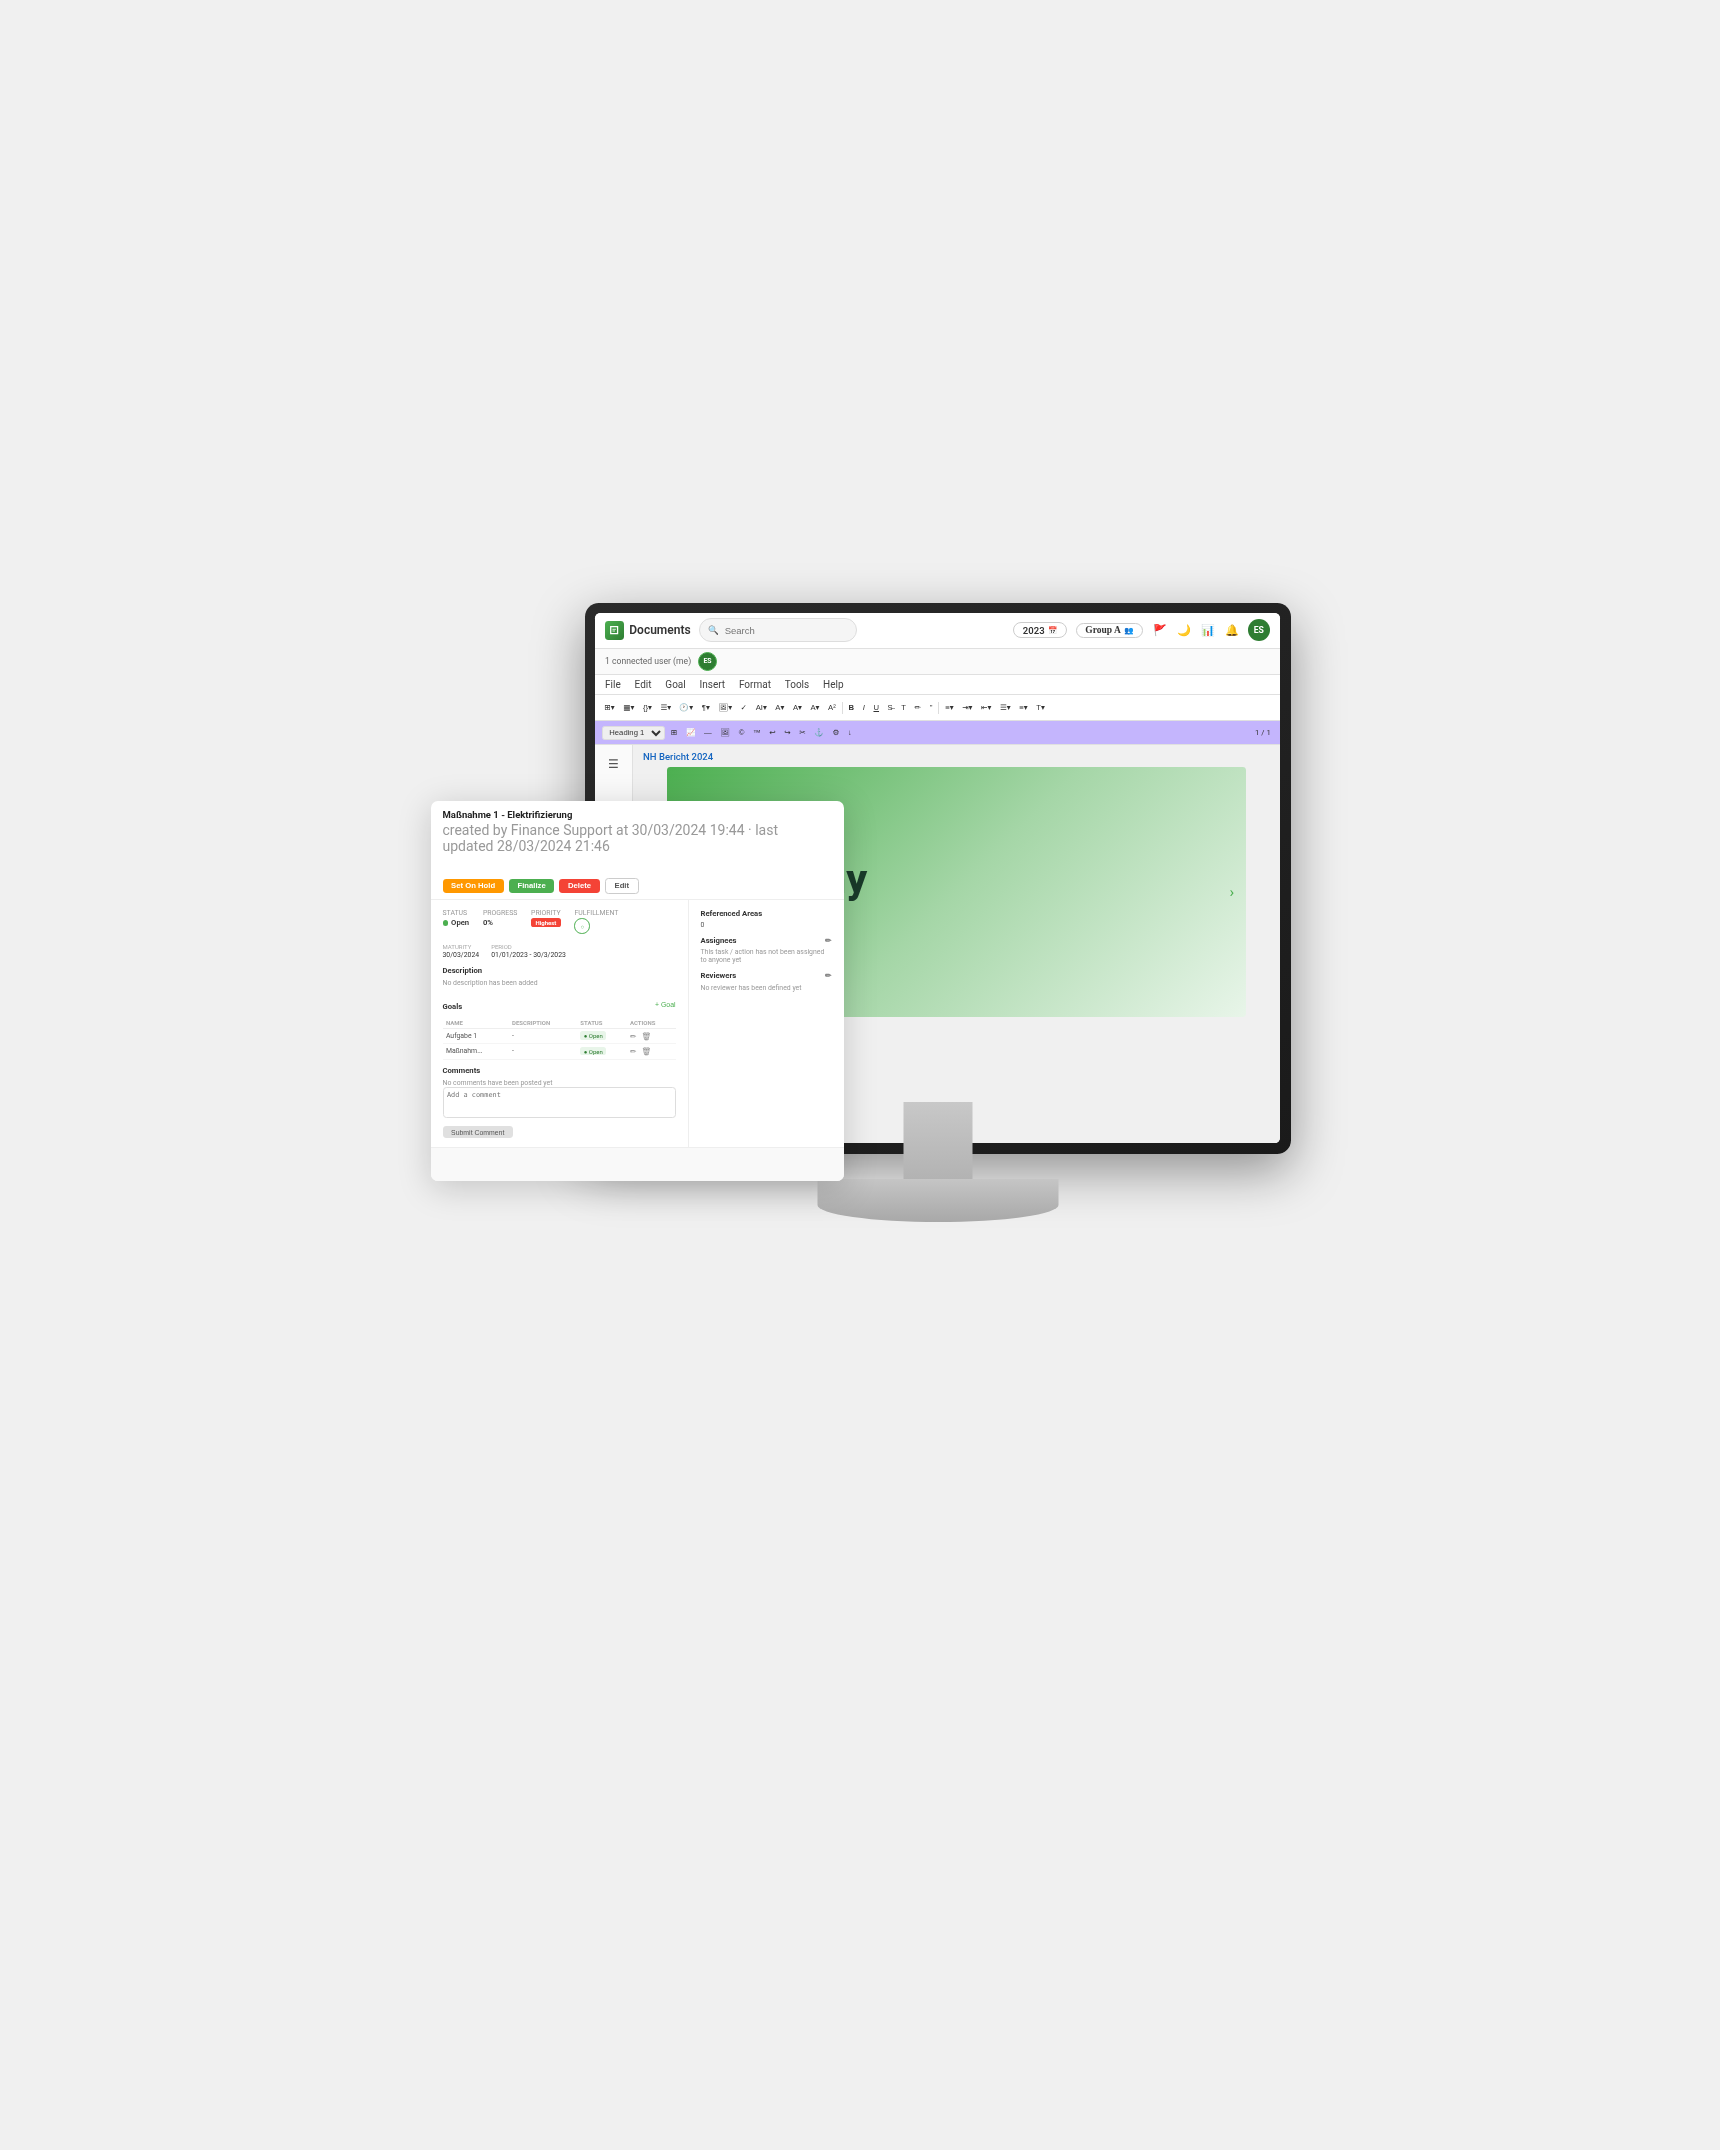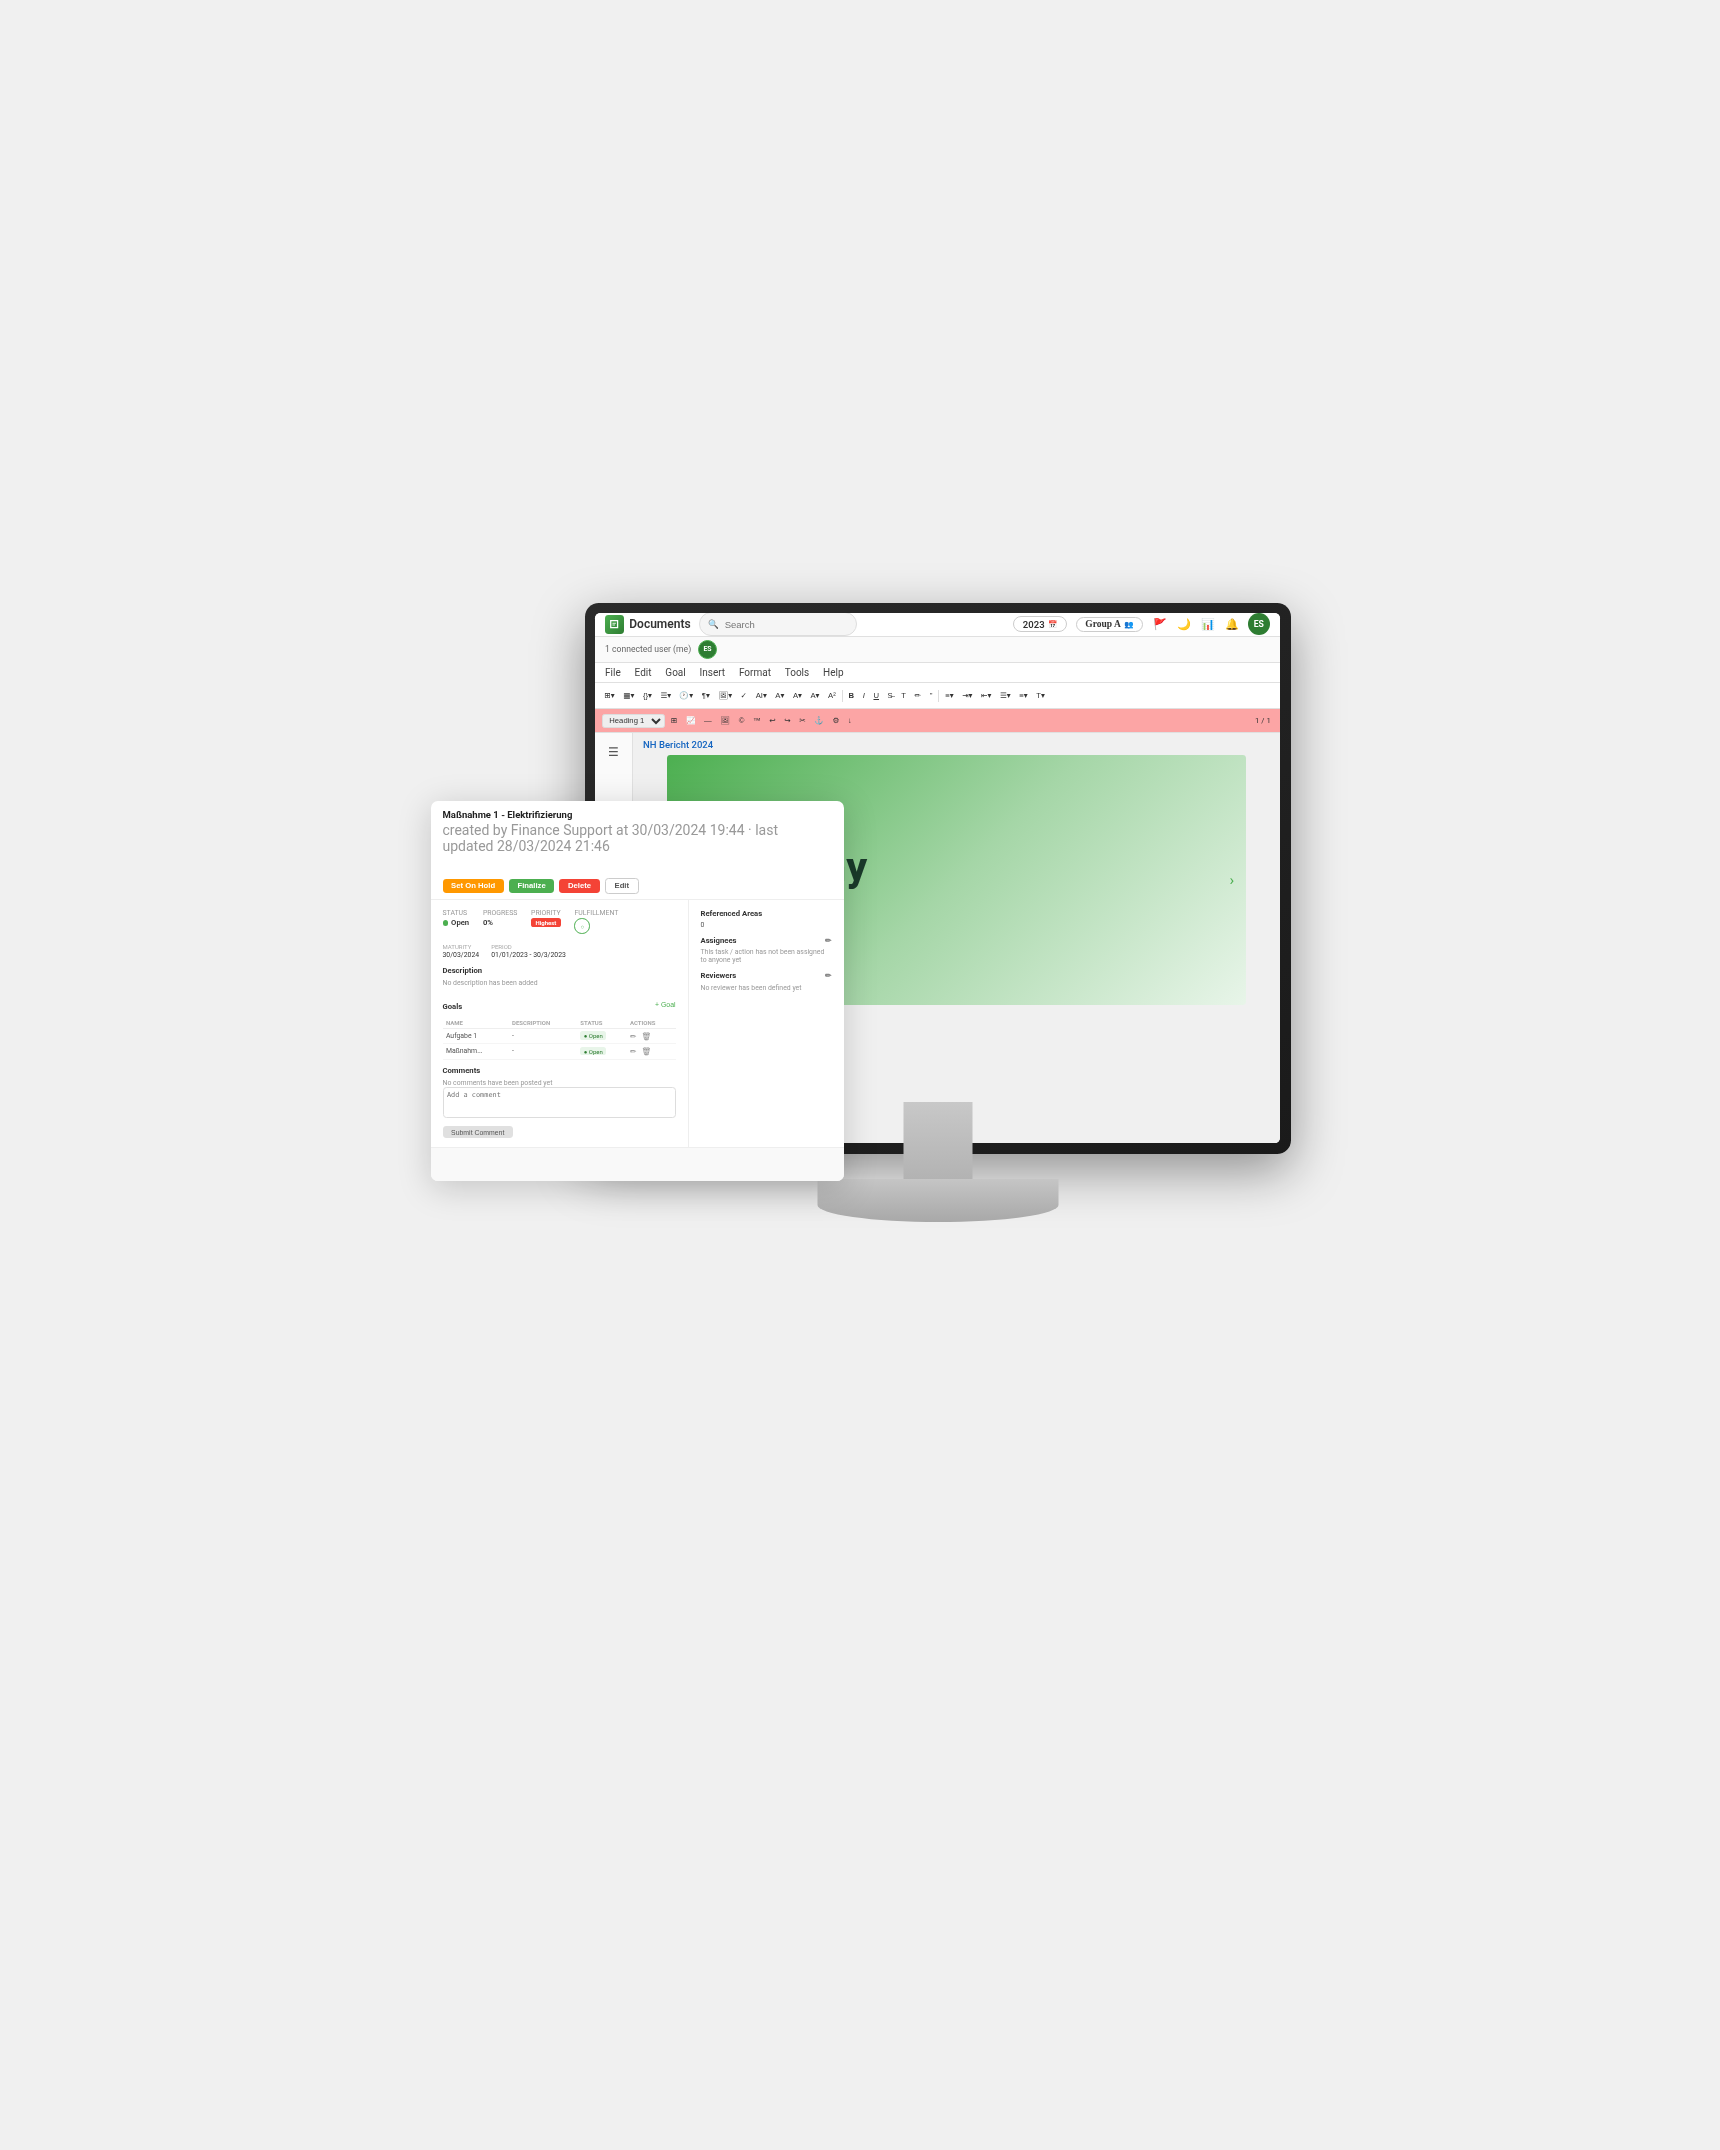--- a/index.html
+++ b/index.html
@@ -64,21 +64,21 @@
       height: 43px;
       background: linear-gradient(to bottom, #c5c5c5, #a8a8a8);
       border-radius: 0 0 50% 50% / 0 0 17px 17px;
     }
 
     
     .app-bar {
       background: #fff;
       border-bottom: 0.9px solid #e0e0e0;
       padding: 0 10.3px;
-      height: 24px;
+      height: 36px;
       display: flex;
       align-items: center;
       gap: 8.6px;
       flex-shrink: 0;
     }
     .app-logo {
       display: flex;
       align-items: center;
       gap: 5.2px;
       font-size: 12px;
@@ -240,21 +240,21 @@
     .toolbar-select {
       font-size: 7.7px;
       border: 0.9px solid #ddd;
       border-radius: 2.6px;
       padding: 0.9px 2.6px;
       color: #333;
     }
 
     
     .toolbar2 {
-      background: #fca5a5;
+      background: #c4b5fd;
       border-bottom: 0.9px solid #e0e0e0;
       padding: 2.6px 6.9px;
       display: flex;
       align-items: center;
       gap: 3.4px;
       flex-shrink: 0;
       height: 24px;
     }
 
     

